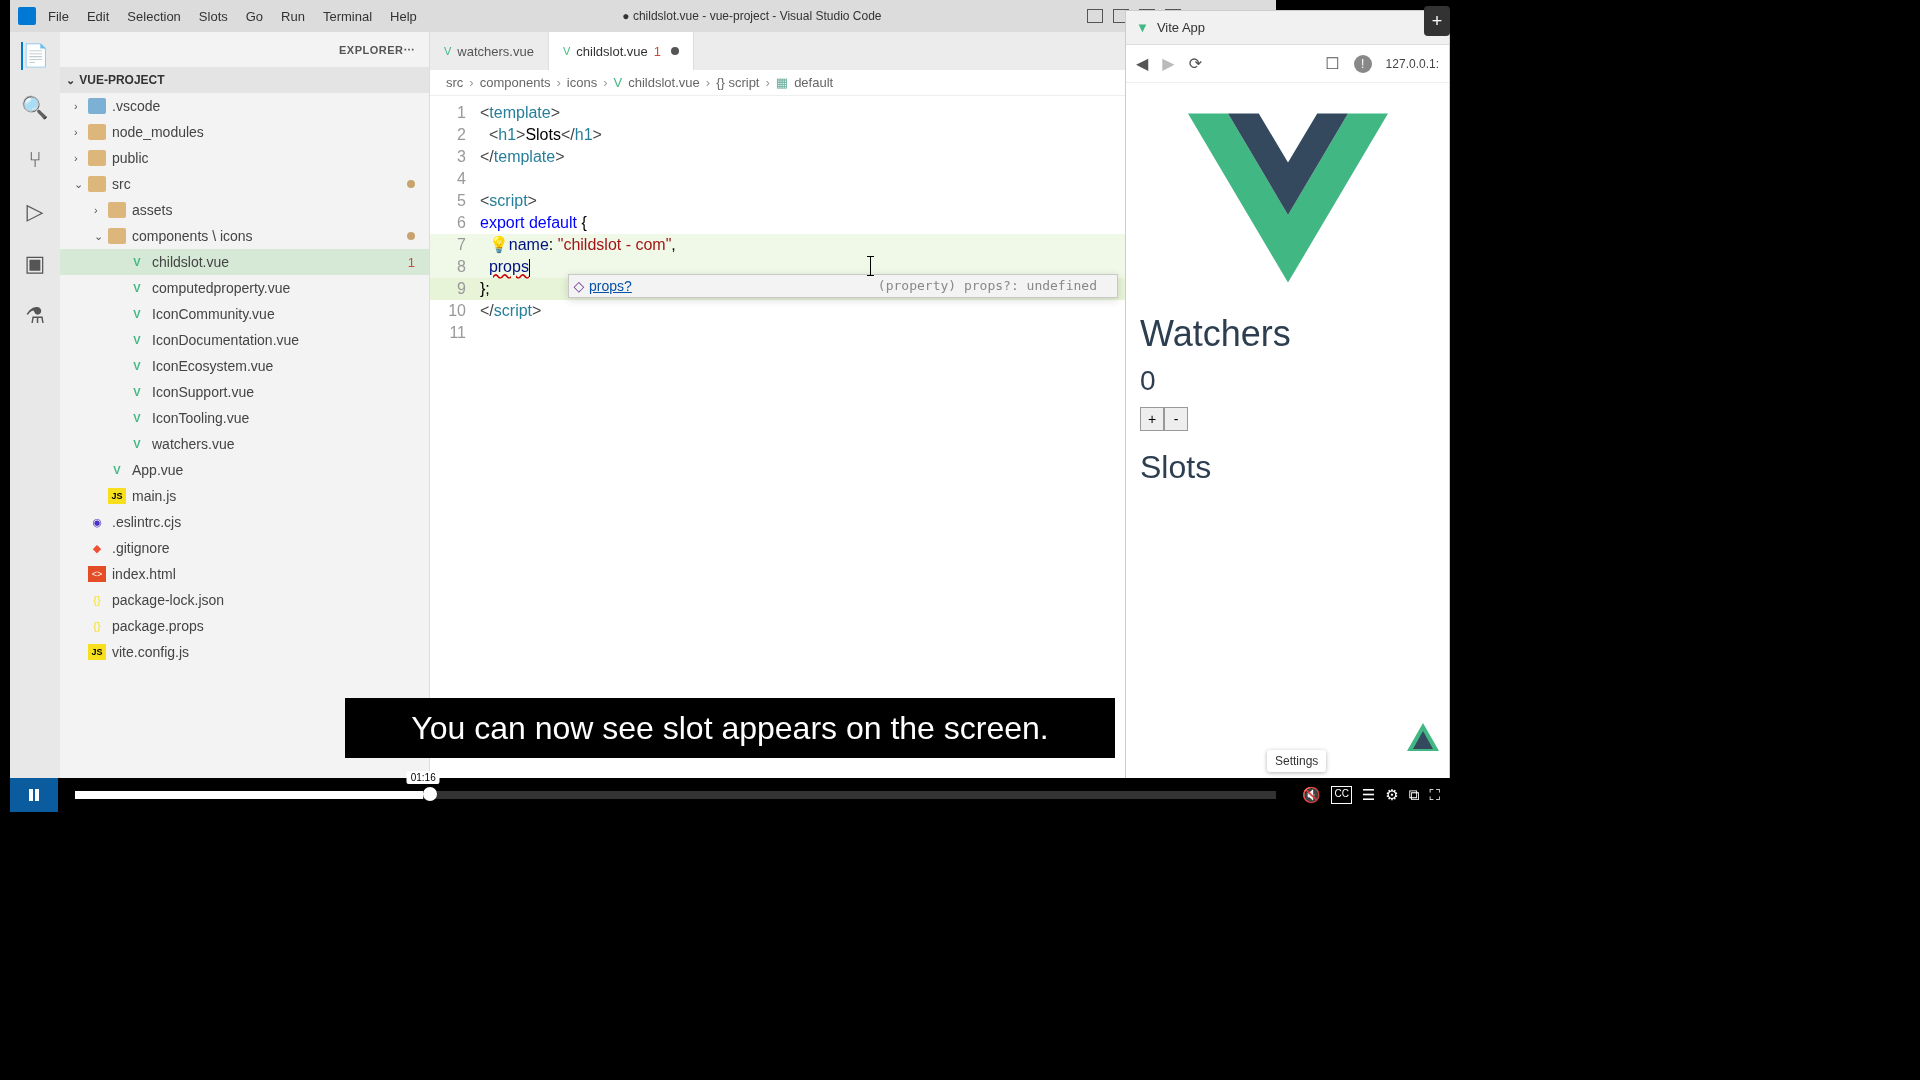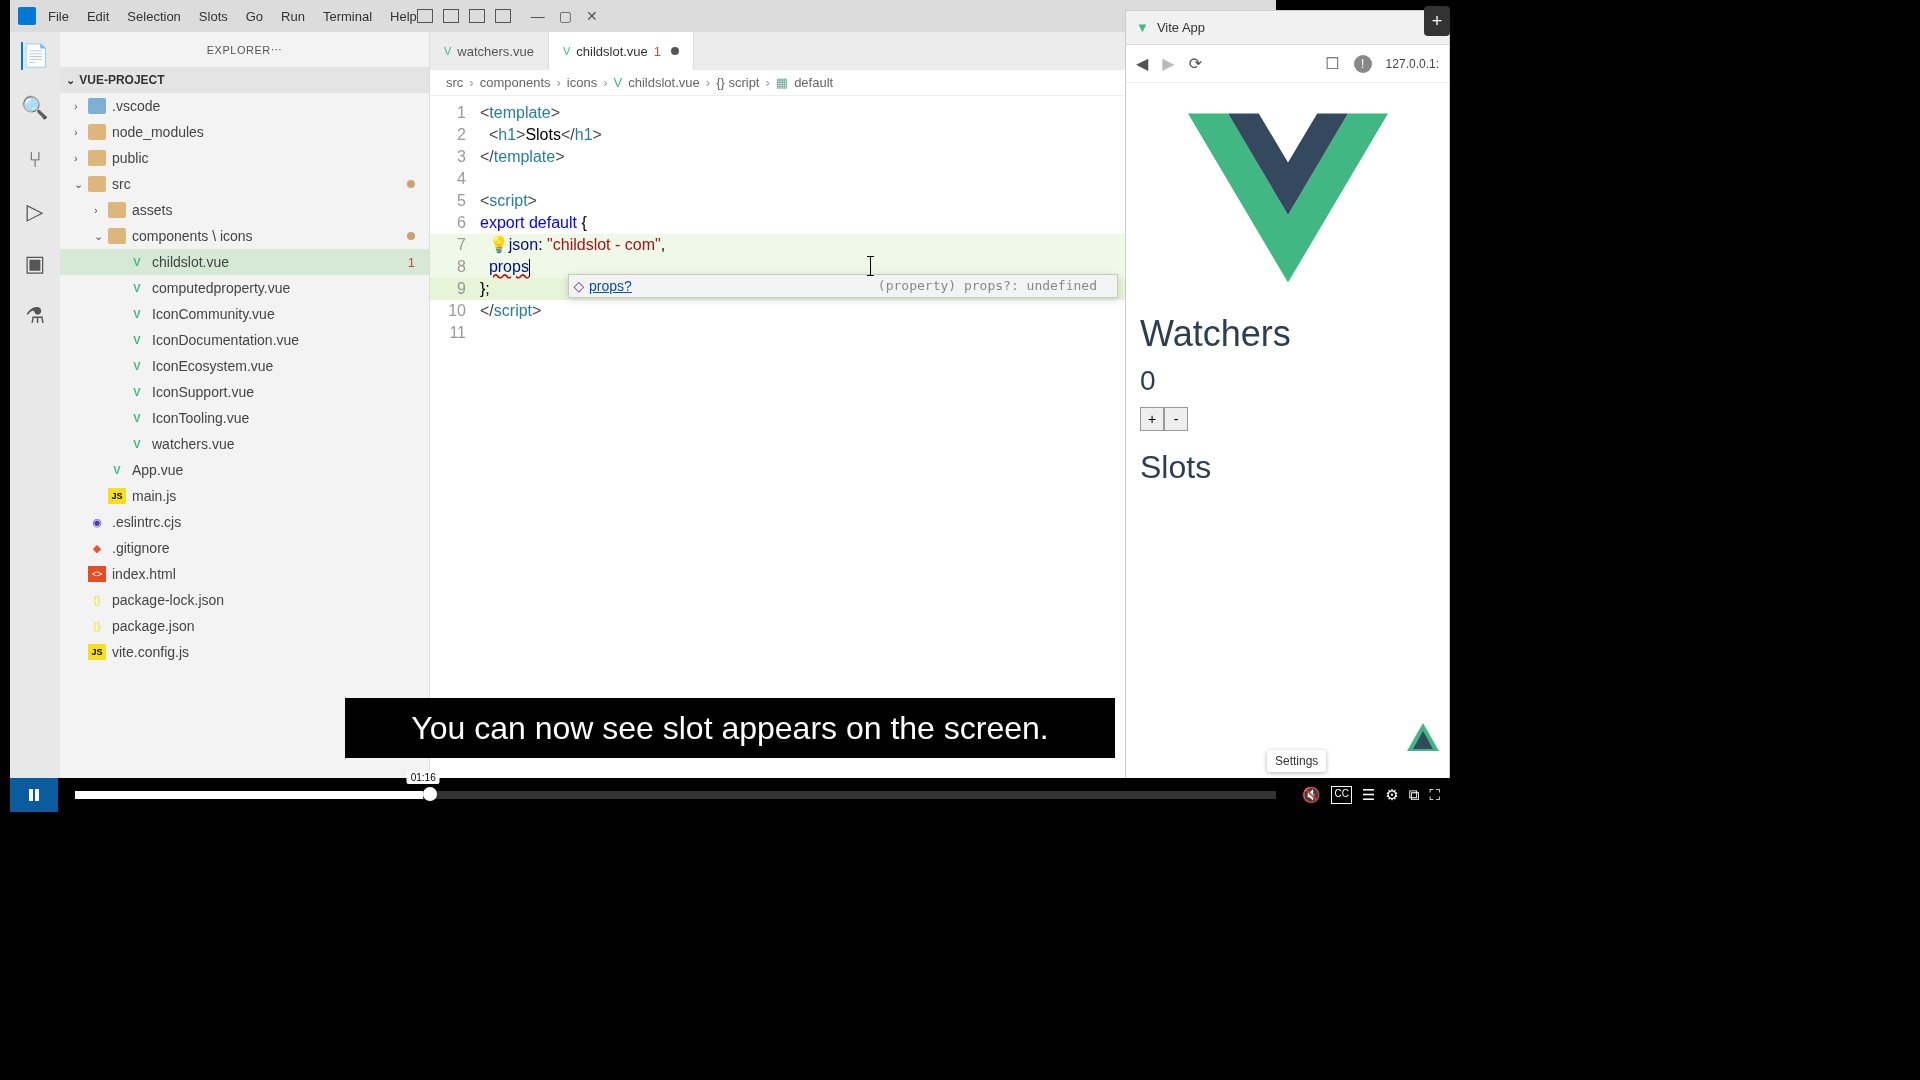--- a/index.html
+++ b/index.html
@@ -18,21 +18,21 @@
 .layout-icons { display: flex; gap: 10px; margin-right: 20px; }
 .layout-icons span { width: 16px; height: 14px; border: 1.5px solid #555; display: inline-block; }
 
 
 .activitybar { position: absolute; left: 0; top: 32px; width: 50px; bottom: 0; background: #e8e8e8; display: flex; flex-direction: column; align-items: center; padding-top: 10px; gap: 24px; }
 .activitybar .act-icon { width: 28px; height: 28px; display: flex; align-items: center; justify-content: center; color: #555; font-size: 22px; }
 .activitybar .act-icon.active { border-left: 2px solid #007acc; color: #333; }
 
 
 .sidebar { position: absolute; left: 50px; top: 32px; width: 370px; bottom: 0; background: #f3f3f3; border-right: 1px solid #ddd; }
-.sidebar-header { height: 35px; display: flex; align-items: center; justify-content: center; padding: 0 14px; font-size: 11px; color: #555; letter-spacing: 0.5px; }
+.sidebar-header { height: 35px; display: flex; align-items: center; justify-content: flex-end; padding: 0 14px; font-size: 11px; color: #555; letter-spacing: 0.5px; font-weight: bold; }
 .sidebar-project { height: 26px; display: flex; align-items: center; padding-left: 6px; font-size: 12px; font-weight: 700; color: #333; background: #e4e4e4; }
 .sidebar-project .chev { margin-right: 4px; font-size: 11px; }
 .tree { font-size: 14px; color: #444; }
 .tree-row { height: 26px; display: flex; align-items: center; padding-left: 14px; cursor: pointer; position: relative; }
 .tree-row.indent1 { padding-left: 34px; }
 .tree-row.indent2 { padding-left: 54px; }
 .tree-row.active { background: #d6e9d6; }
 .tree-row .chev { width: 14px; font-size: 11px; color: #555; }
 .tree-row .ficon { width: 18px; height: 16px; margin-right: 6px; display: inline-flex; align-items: center; justify-content: center; font-size: 11px; }
 .ficon.folder { background: #dcb67a; border-radius: 2px; }
@@ -131,20 +131,21 @@
     <div class="menu" id="menu-bar">
         <span>File</span>
         <span>Edit</span>
         <span>Selection</span>
         <span>Slots</span>
         <span>Go</span>
         <span>Run</span>
         <span>Terminal</span>
         <span>Help</span>
       </div>
+    <div class="title">● childslot.vue - vue-project - Visual Studio Code</div>
     <div class="layout-icons">
       <span></span>
       <span></span>
       <span></span>
       <span></span>
     </div>
     <div class="win-controls">
       <span>—</span>
       <span>▢</span>
       <span>✕</span>
@@ -269,21 +270,21 @@
           <span>index.html</span>
         </div>
         <div class="tree-row indent0">
           <span class="chev"></span>
           <span class="ficon json">{}</span>
           <span>package-lock.json</span>
         </div>
         <div class="tree-row indent0">
           <span class="chev"></span>
           <span class="ficon json">{}</span>
-          <span>package.json</span>
+          <span>package.props</span>
         </div>
         <div class="tree-row indent0">
           <span class="chev"></span>
           <span class="ficon js">JS</span>
           <span>vite.config.js</span>
         </div>
       </div>
   </div>
 
   <div class="editor">
@@ -340,21 +341,21 @@
         <div class="code-line">
           <div class="gutter">5</div>
           <div class="code-text"><span class="tk-punc">&lt;</span><span class="tk-tag">script</span><span class="tk-punc">&gt;</span></div>
         </div>
         <div class="code-line">
           <div class="gutter">6</div>
           <div class="code-text"><span class="tk-kw">export</span> <span class="tk-kw">default</span> <span class="tk-br">{</span></div>
         </div>
         <div class="code-line line-hl">
           <div class="gutter">7</div>
-          <div class="code-text">  💡<span class="tk-prop">json</span>: <span class="tk-str">"childslot - com"</span>,</div>
+          <div class="code-text">  💡<span class="tk-prop">name</span>: <span class="tk-str">"childslot - com"</span>,</div>
         </div>
         <div class="code-line line-hl">
           <div class="gutter">8</div>
           <div class="code-text">  <span class="tk-prop" style="text-decoration: underline wavy #c00;">props</span><span class="cursor-caret"></span></div>
         </div>
         <div class="code-line line-hl2">
           <div class="gutter">9</div>
           <div class="code-text"><span class="tk-br">}</span>;</div>
         </div>
         <div class="code-line">

